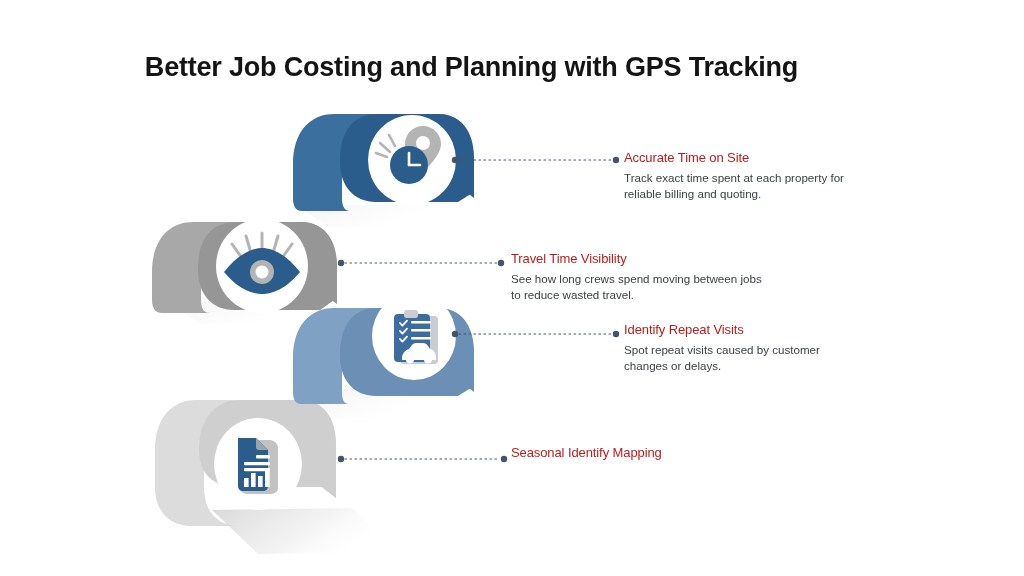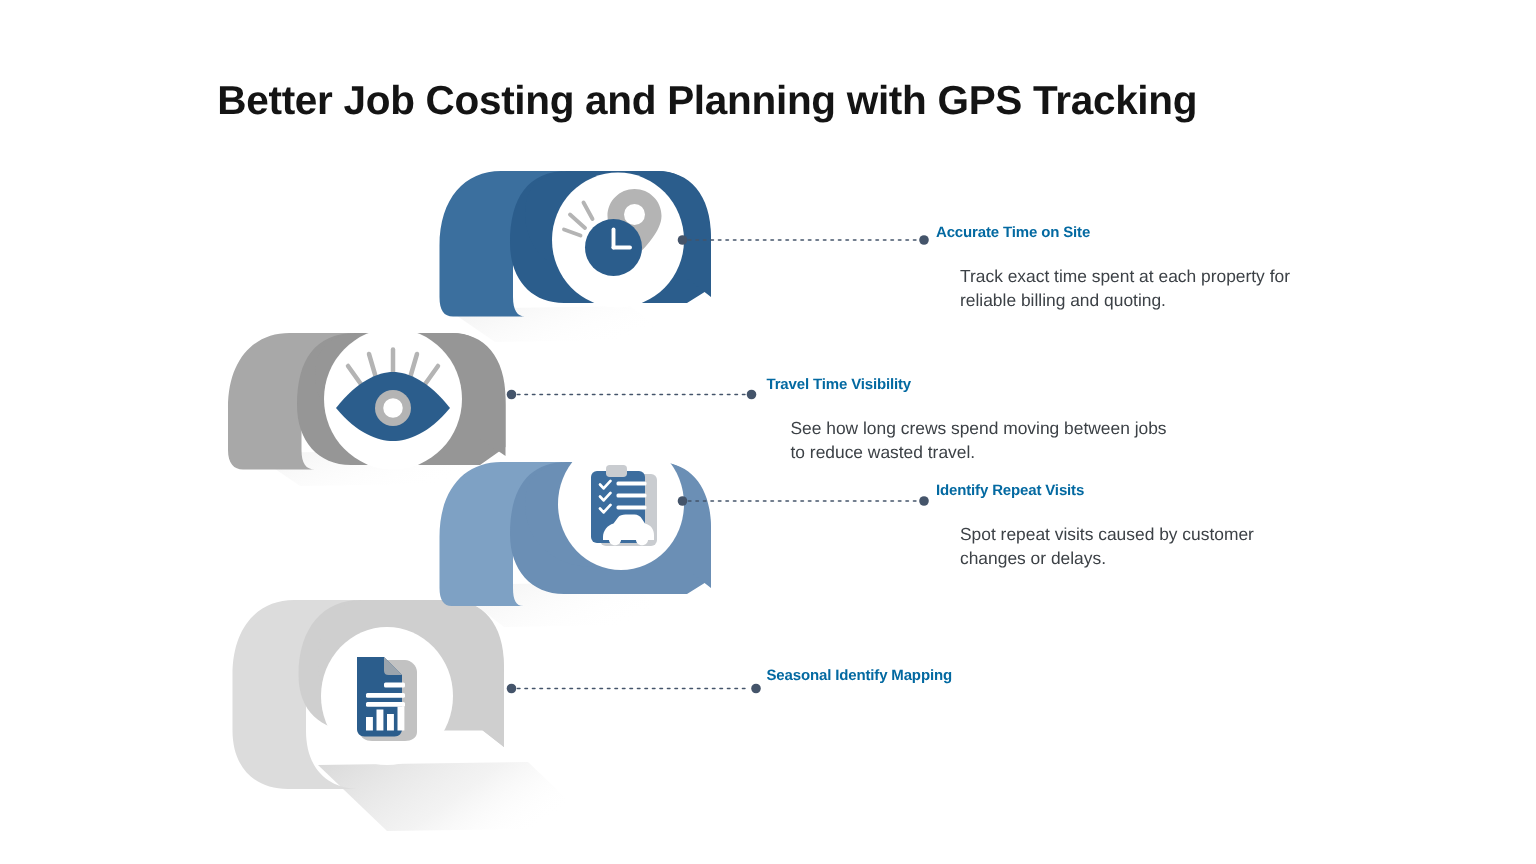--- a/index.html
+++ b/index.html
@@ -42,33 +42,33 @@
     top: 0;
     width: 1024px;
     height: 576px;
   }
 
   
   .textblock {
     position: absolute;
   }
   .tb-title {
-    font-size: 10px;
-    font-weight: bold;
-    color: #0369a1;
+    font-size: 13px;
+    font-weight: normal;
+    color: #b91c1c;
     letter-spacing: -0.1px;
     white-space: nowrap;
     margin: 0 0 5px 0;
   }
   .tb-desc {
     font-size: 11.6px;
     line-height: 15.5px;
     color: #3c4146;
     white-space: pre-line;
-    margin: 16px;
+    margin: 0;
   }
 
   .tb1 { left: 624px; top: 150px; }
   .tb2 { left: 511px; top: 251px; }
   .tb3 { left: 624px; top: 322px; }
   .tb4 { left: 511px; top: 445px; }
 </style>
 </head>
 <body>
 

